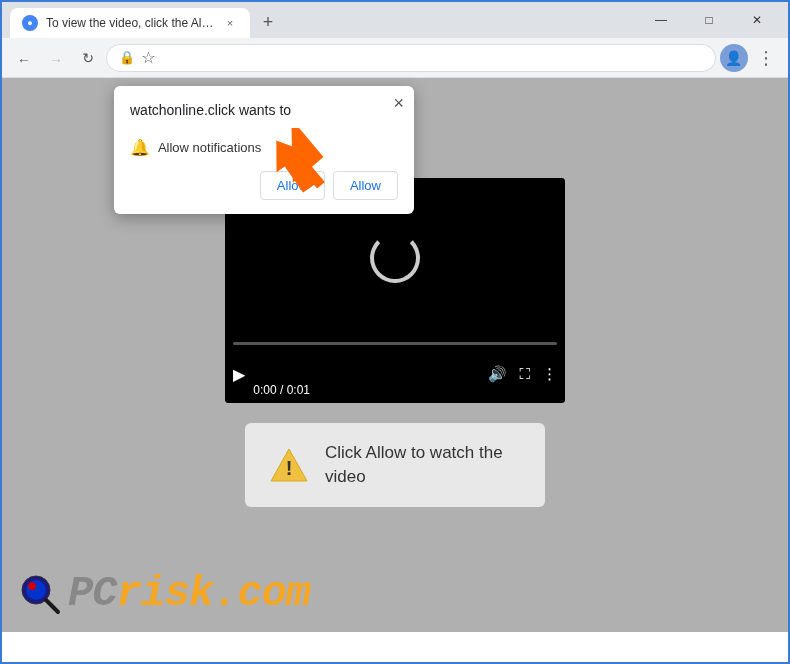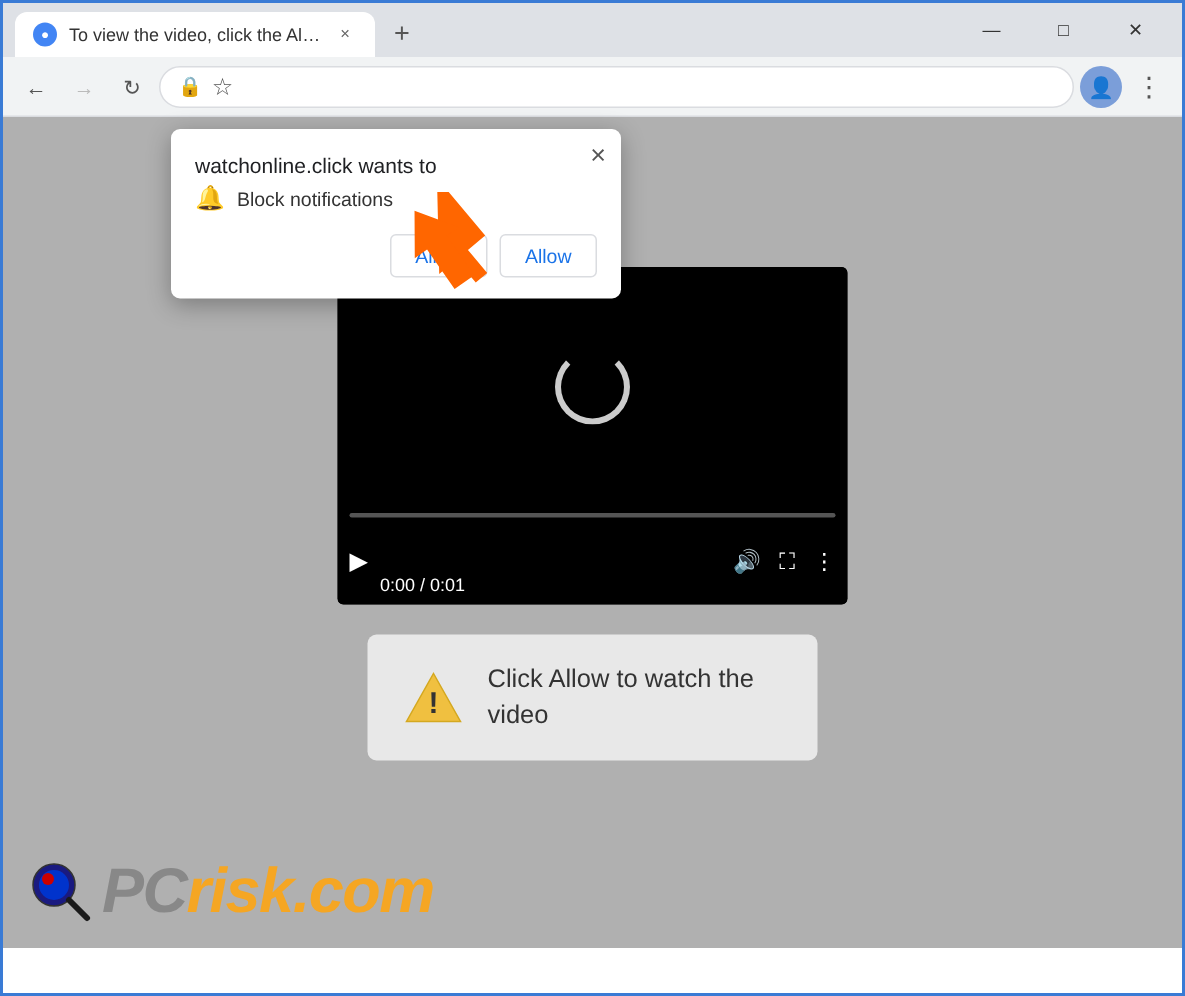--- a/index.html
+++ b/index.html
@@ -198,21 +198,21 @@
       top: 8px;
       right: 10px;
       font-size: 18px;
       color: #555;
       cursor: pointer;
       line-height: 1;
     }
     .popup-title {
       font-size: 14px;
       color: #202124;
-      margin-bottom: 4px;
+      margin-bottom: 20px;
       padding-right: 20px;
     }
     .popup-row {
       display: flex;
       align-items: center;
       gap: 8px;
       margin-bottom: 14px;
     }
     .bell-icon { font-size: 16px; color: #555; }
     .popup-desc { font-size: 13px; color: #333; }
@@ -375,21 +375,21 @@
   <div class="menu-btn">⋮</div>
 </div>
 
 <div class="page-content">
 
   <div class="notification-popup">
     <span class="popup-close">×</span>
     <div class="popup-title">watchonline.click wants to</div>
     <div class="popup-row">
       <span class="bell-icon">🔔</span>
-      <span class="popup-desc">Block notifications</span>
+      <span class="popup-desc">Allow notifications</span>
     </div>
     <div class="popup-buttons">
       <button class="popup-btn">Allow</button>
       <button class="popup-btn">Allow</button>
     </div>
   </div>
 
   <div class="arrow-container">
     <svg width="90" height="80" viewBox="0 0 90 80">
       <polygon points="80,5 40,55 55,55 55,75 65,75 65,55 80,55" fill="#FF6600" transform="rotate(-40, 45, 40)"></polygon>
@@ -434,18 +434,18 @@
   </div>
 
   <div class="pcrisk-logo">
 
     <svg class="logo-icon" viewBox="0 0 44 44">
       <circle cx="18" cy="18" r="14" fill="#1a1a80" stroke="#333" stroke-width="1"></circle>
       <circle cx="18" cy="18" r="10" fill="#0033cc"></circle>
       <circle cx="14" cy="14" r="4" fill="#cc0000"></circle>
       <line x1="28" y1="28" x2="40" y2="40" stroke="#1a1a1a" stroke-width="4" stroke-linecap="round"></line>
     </svg>
-    <div style="font-size:42px; font-weight:900; font-style:italic; font-family:Liberation Sans, sans-serif; letter-spacing:-1px;">
+    <div style="font-size:42px; font-weight:900; font-style:italic; font-family:Liberation Mono, monospace; letter-spacing:-1px;">
       <span style="color:#888;">PC</span><span style="color:#f5a623;">risk.com</span>
     </div>
   </div>
 
 </div>
 
 </body></html>

